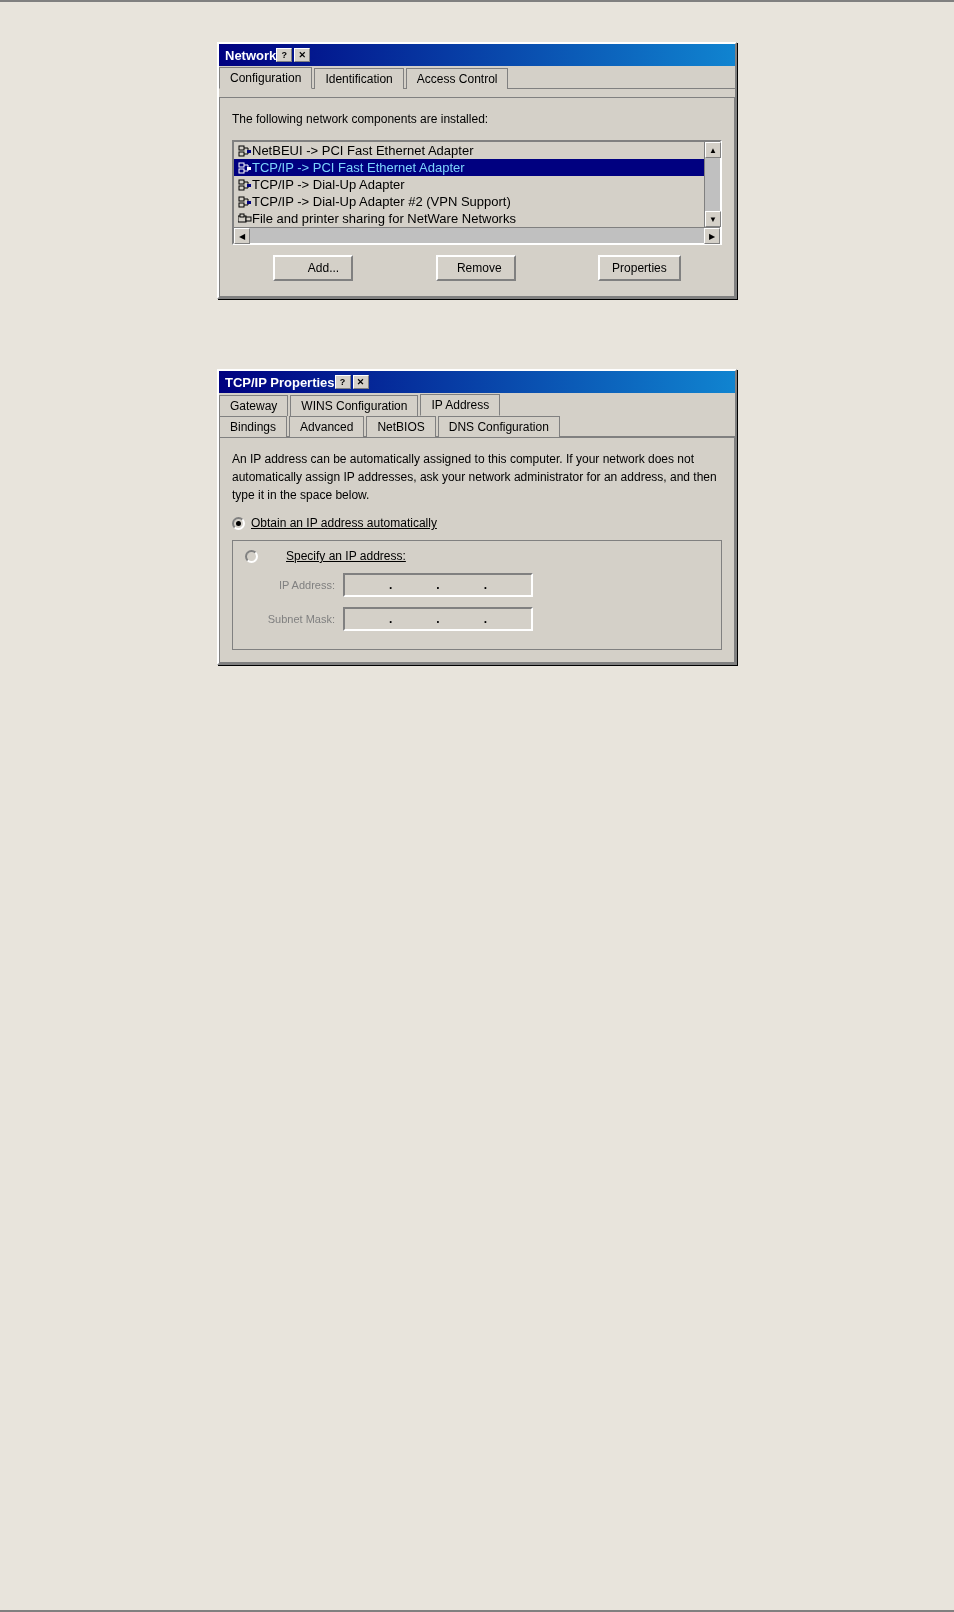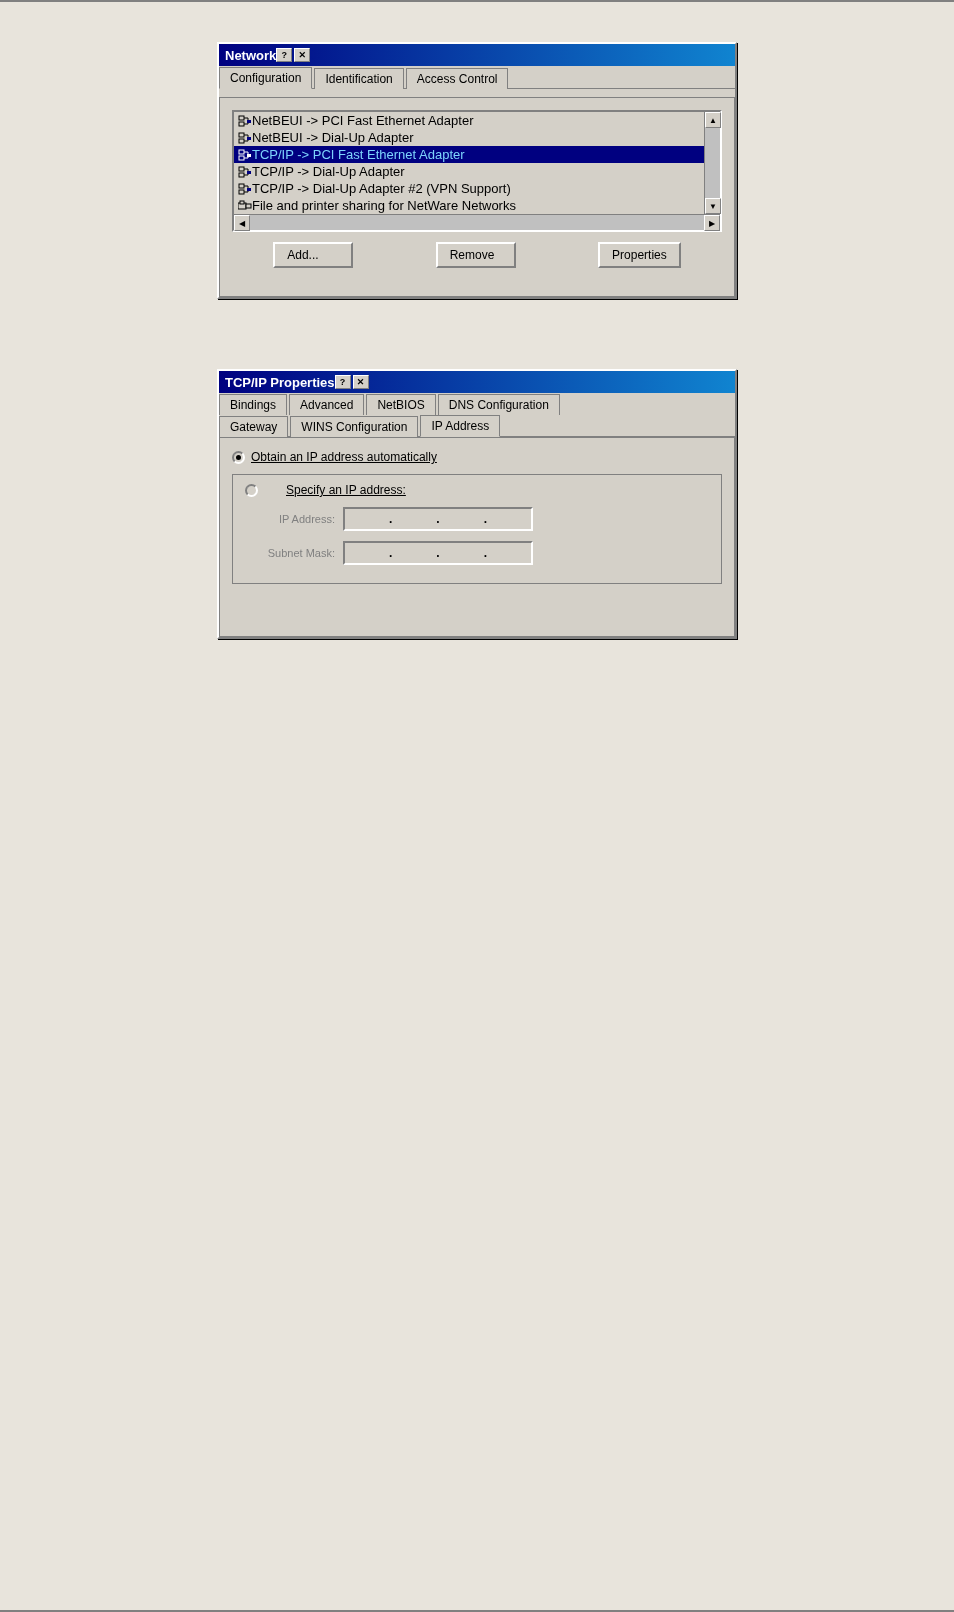--- a/index.html
+++ b/index.html
@@ -134,21 +134,21 @@
     }
 
     .win98-button {
       min-width: 80px;
       padding: 4px 12px;
       background: #d4d0c8;
       border: 2px solid;
       border-color: #ffffff #808080 #808080 #ffffff;
       font-size: 12px;
       cursor: pointer;
-      text-align: left;
+      text-align: right;
     }
 
     
     .description-text {
       font-size: 12px;
       margin-bottom: 12px;
       line-height: 1.5;
     }
 
     .radio-item {
@@ -294,45 +294,35 @@
           </div>
           <div class="tab">
             <span>Identification</span>
           </div>
           <div class="tab">
             <span>Access Control</span>
           </div>
         </div>
 
         <div class="tab-panel">
+          <div class="description-text">The following network components are installed:</div>
 
           <div style="border: 2px solid; border-color: #808080 #ffffff #ffffff #808080; margin-bottom: 10px;">
             <div style="display: flex;">
               <div style="flex: 1; overflow: hidden;">
                 <div class="listbox-item">
                   <svg class="network-icon-svg" viewBox="0 0 14 12">
                     <rect x="1" y="1" width="5" height="4" fill="none" stroke="#000" stroke-width="1"></rect>
                     <rect x="1" y="7" width="5" height="4" fill="none" stroke="#000" stroke-width="1"></rect>
                     <line x1="6" y1="3" x2="10" y2="3" stroke="#000" stroke-width="1"></line>
                     <line x1="6" y1="9" x2="10" y2="9" stroke="#000" stroke-width="1"></line>
                     <line x1="10" y1="3" x2="10" y2="9" stroke="#000" stroke-width="1"></line>
                     <rect x="9" y="5" width="4" height="3" fill="#000080"></rect>
                   </svg>
                   <span>NetBEUI -&gt; PCI Fast Ethernet Adapter</span>
-                </div>
-                <div class="listbox-item">
-                  <svg class="network-icon-svg" viewBox="0 0 14 12">
-                    <rect x="1" y="1" width="5" height="4" fill="none" stroke="#000" stroke-width="1"></rect>
-                    <rect x="1" y="7" width="5" height="4" fill="none" stroke="#000" stroke-width="1"></rect>
-                    <line x1="6" y1="3" x2="10" y2="3" stroke="#000" stroke-width="1"></line>
-                    <line x1="6" y1="9" x2="10" y2="9" stroke="#000" stroke-width="1"></line>
-                    <line x1="10" y1="3" x2="10" y2="9" stroke="#000" stroke-width="1"></line>
-                    <rect x="9" y="5" width="4" height="3" fill="#000080"></rect>
-                  </svg>
-                  <span>NetBEUI -&gt; Dial-Up Adapter</span>
                 </div>
                 <div class="listbox-item selected">
                   <svg class="network-icon-svg" viewBox="0 0 14 12">
                     <rect x="1" y="1" width="5" height="4" fill="none" stroke="#fff" stroke-width="1"></rect>
                     <rect x="1" y="7" width="5" height="4" fill="none" stroke="#fff" stroke-width="1"></rect>
                     <line x1="6" y1="3" x2="10" y2="3" stroke="#fff" stroke-width="1"></line>
                     <line x1="6" y1="9" x2="10" y2="9" stroke="#fff" stroke-width="1"></line>
                     <line x1="10" y1="3" x2="10" y2="9" stroke="#fff" stroke-width="1"></line>
                     <rect x="9" y="5" width="4" height="3" fill="#ffffff"></rect>
                   </svg>
@@ -401,48 +391,49 @@
           <div class="titlebar-btn">✕</div>
         </div>
       </div>
 
       <div class="win98-body">
 
         <div style="border-bottom: 1px solid #808080;">
 
           <div style="display: flex; align-items: flex-end;">
             <div class="tcpip-tab">
-              <span>Bindings</span>
-            </div>
-            <div class="tcpip-tab">
-              <span>Advanced</span>
-            </div>
-            <div class="tcpip-tab">
-              <span>NetBIOS</span>
-            </div>
-            <div class="tcpip-tab">
-              <span>DNS Configuration</span>
-            </div>
-          </div>
-
-          <div style="display: flex; align-items: flex-end;">
-            <div class="tcpip-tab">
               <span>Gateway</span>
             </div>
             <div class="tcpip-tab">
               <span>WINS Configuration</span>
             </div>
             <div class="tcpip-tab active">
               <span>IP Address</span>
             </div>
           </div>
+
+          <div style="display: flex; align-items: flex-end;">
+            <div class="tcpip-tab">
+              <span>Bindings</span>
+            </div>
+            <div class="tcpip-tab">
+              <span>Advanced</span>
+            </div>
+            <div class="tcpip-tab">
+              <span>NetBIOS</span>
+            </div>
+            <div class="tcpip-tab">
+              <span>DNS Configuration</span>
+            </div>
+          </div>
         </div>
 
         <div class="tab-panel">
 
+          <p class="description-text">An IP address can be automatically assigned to this computer. If your network does not automatically assign IP addresses, ask your network administrator for an address, and then type it in the space below.</p>
 
           <div class="radio-item" style="margin-bottom: 10px;">
             <div class="radio-circle selected"></div>
             <span style="text-decoration: underline; font-size: 12px;">Obtain an IP address automatically</span>
           </div>
 
           <fieldset style="border: 1px solid #808080; padding: 8px 12px;">
             <div class="radio-item" style="margin-bottom: 10px; gap: 28px;">
               <div class="radio-circle"></div>
               <span style="text-decoration: underline; font-size: 12px;">Specify an IP address:</span>

